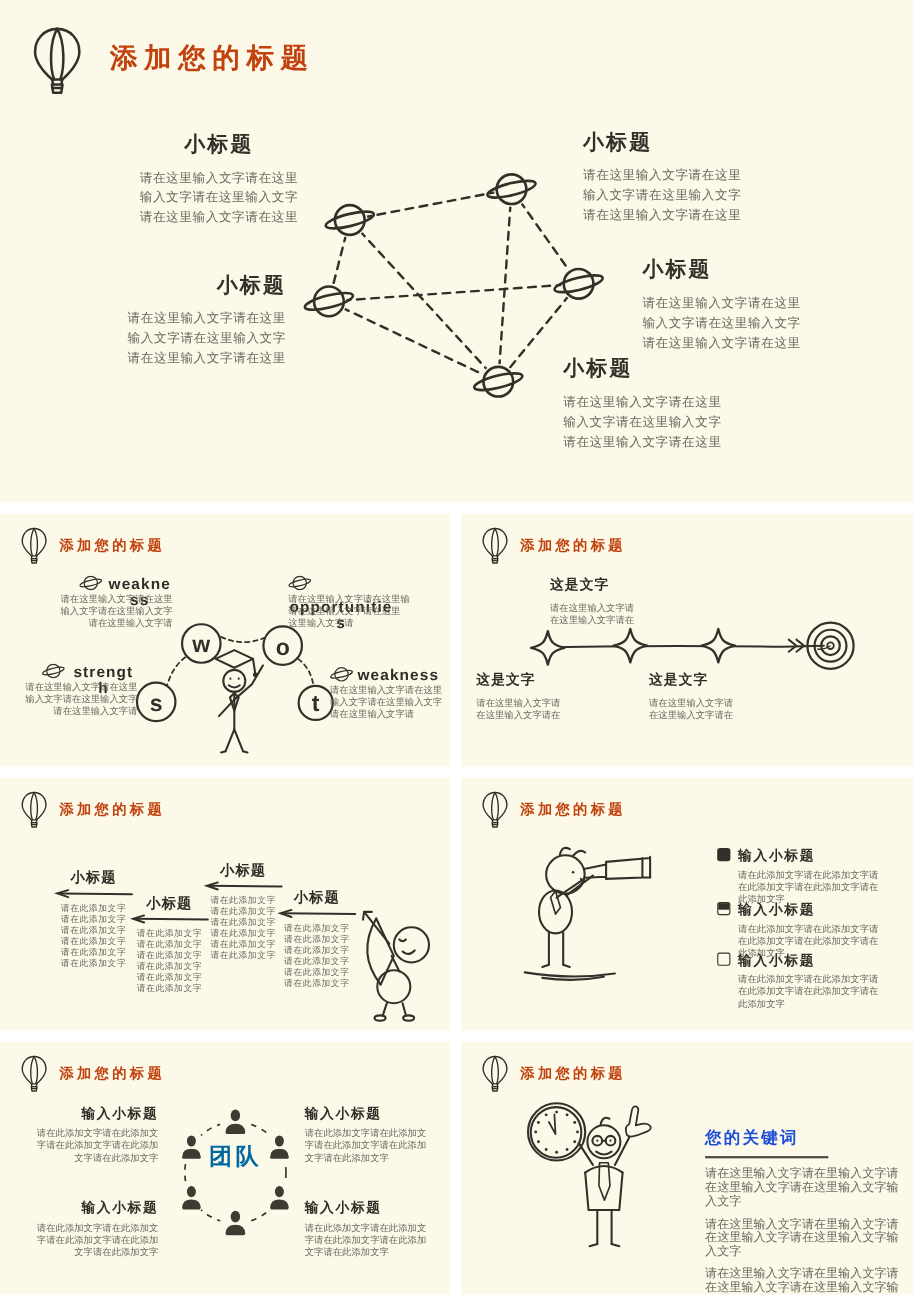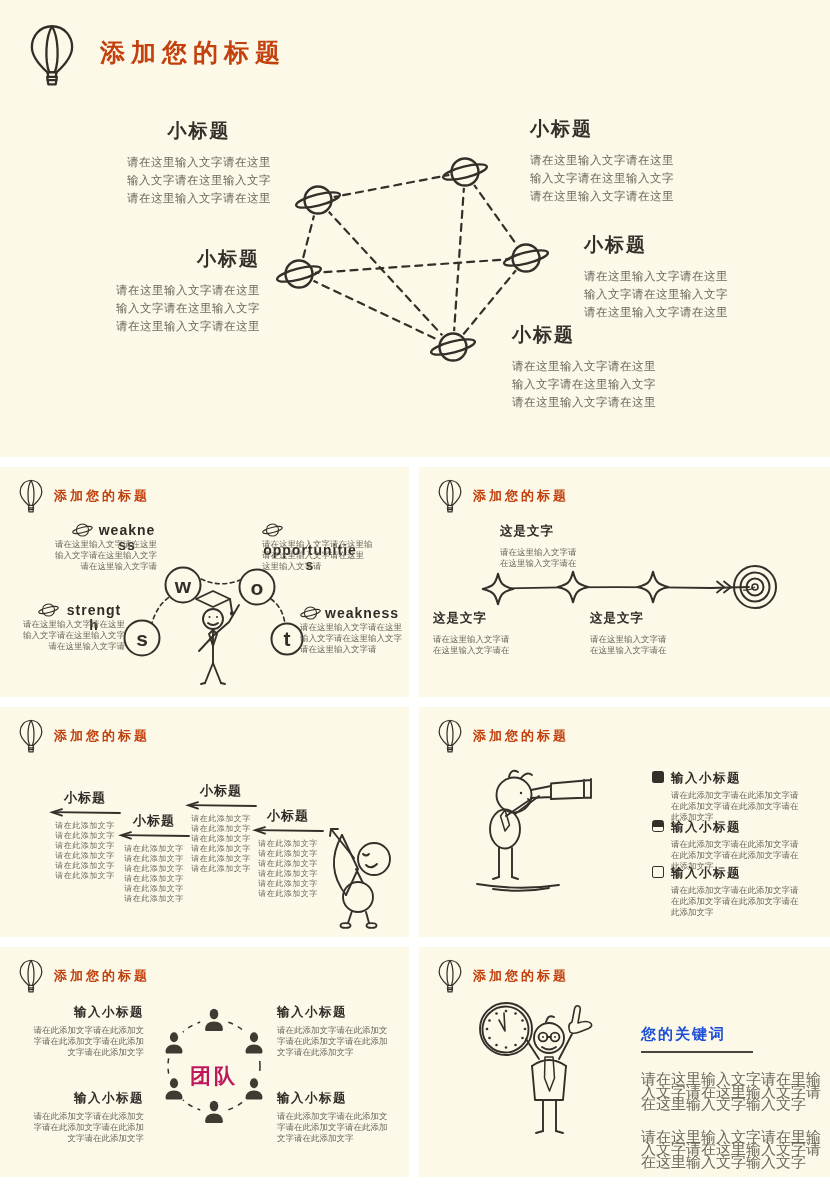--- a/index.html
+++ b/index.html
@@ -69,28 +69,28 @@
   .item .t{font-size:12.5px;font-weight:bold;color:#2f2c27;letter-spacing:1.5px}
   .item .bd{font-size:8.5px;line-height:11px;color:#6b675c;margin-top:3px;word-break:break-all}
   .i1{top:63px}.i2{top:112px}.i3{top:158px}
 
   
   .tb{position:absolute;width:113px;color:#6b675c}
   .tb.ra{text-align:right}
   .tb .t{font-size:12.5px;font-weight:bold;color:#2f2c27;letter-spacing:1.5px}
   .tb .bd{font-size:8.5px;line-height:11px;margin-top:4px;word-break:break-all}
   .tb1{left:31px;top:57px}.tb2{left:277px;top:57px}.tb3{left:31px;top:143px}.tb4{left:277px;top:143px}
-  .team-label{position:absolute;left:164px;top:115px;width:100px;text-align:center;
-    font-size:21px;font-weight:bold;color:#be185d;letter-spacing:3px}
+  .team-label{position:absolute;left:164px;top:90px;width:100px;text-align:center;
+    font-size:21px;font-weight:bold;color:#0369a1;letter-spacing:3px}
 
   
   .kw{position:absolute;left:222px;top:78px;width:185px}
   .kw .t{font-size:15px;font-weight:bold;color:#1d4ed8;letter-spacing:2px;
     padding-bottom:7px;border-bottom:2px solid #4a463e;width:112px}
-  .kw .p{font-size:15px;line-height:12.5px;color:#6b675c;margin-top:20px;word-break:break-all}
+  .kw .p{font-size:11px;line-height:12.5px;color:#6b675c;margin-top:8px;word-break:break-all}
 </style>
 </head>
 <body>
 
 <svg width="0" height="0" style="position:absolute" aria-hidden="true">
   <defs>
     <g id="balloonG" fill="none" stroke="#33302a" stroke-width="2" stroke-linecap="round" stroke-linejoin="round">
       <path d="M0,-25 C-11,-25 -17.5,-16 -17.5,-7 C-17.5,2 -9,10.5 -4,15 L4,15 C9,10.5 17.5,2 17.5,-7 C17.5,-16 11,-25 0,-25 Z"></path>
       <path d="M0,-25 C-6,-15 -6,5 -2.5,15"></path>
       <path d="M0,-25 C6,-15 6,5 2.5,15"></path>

